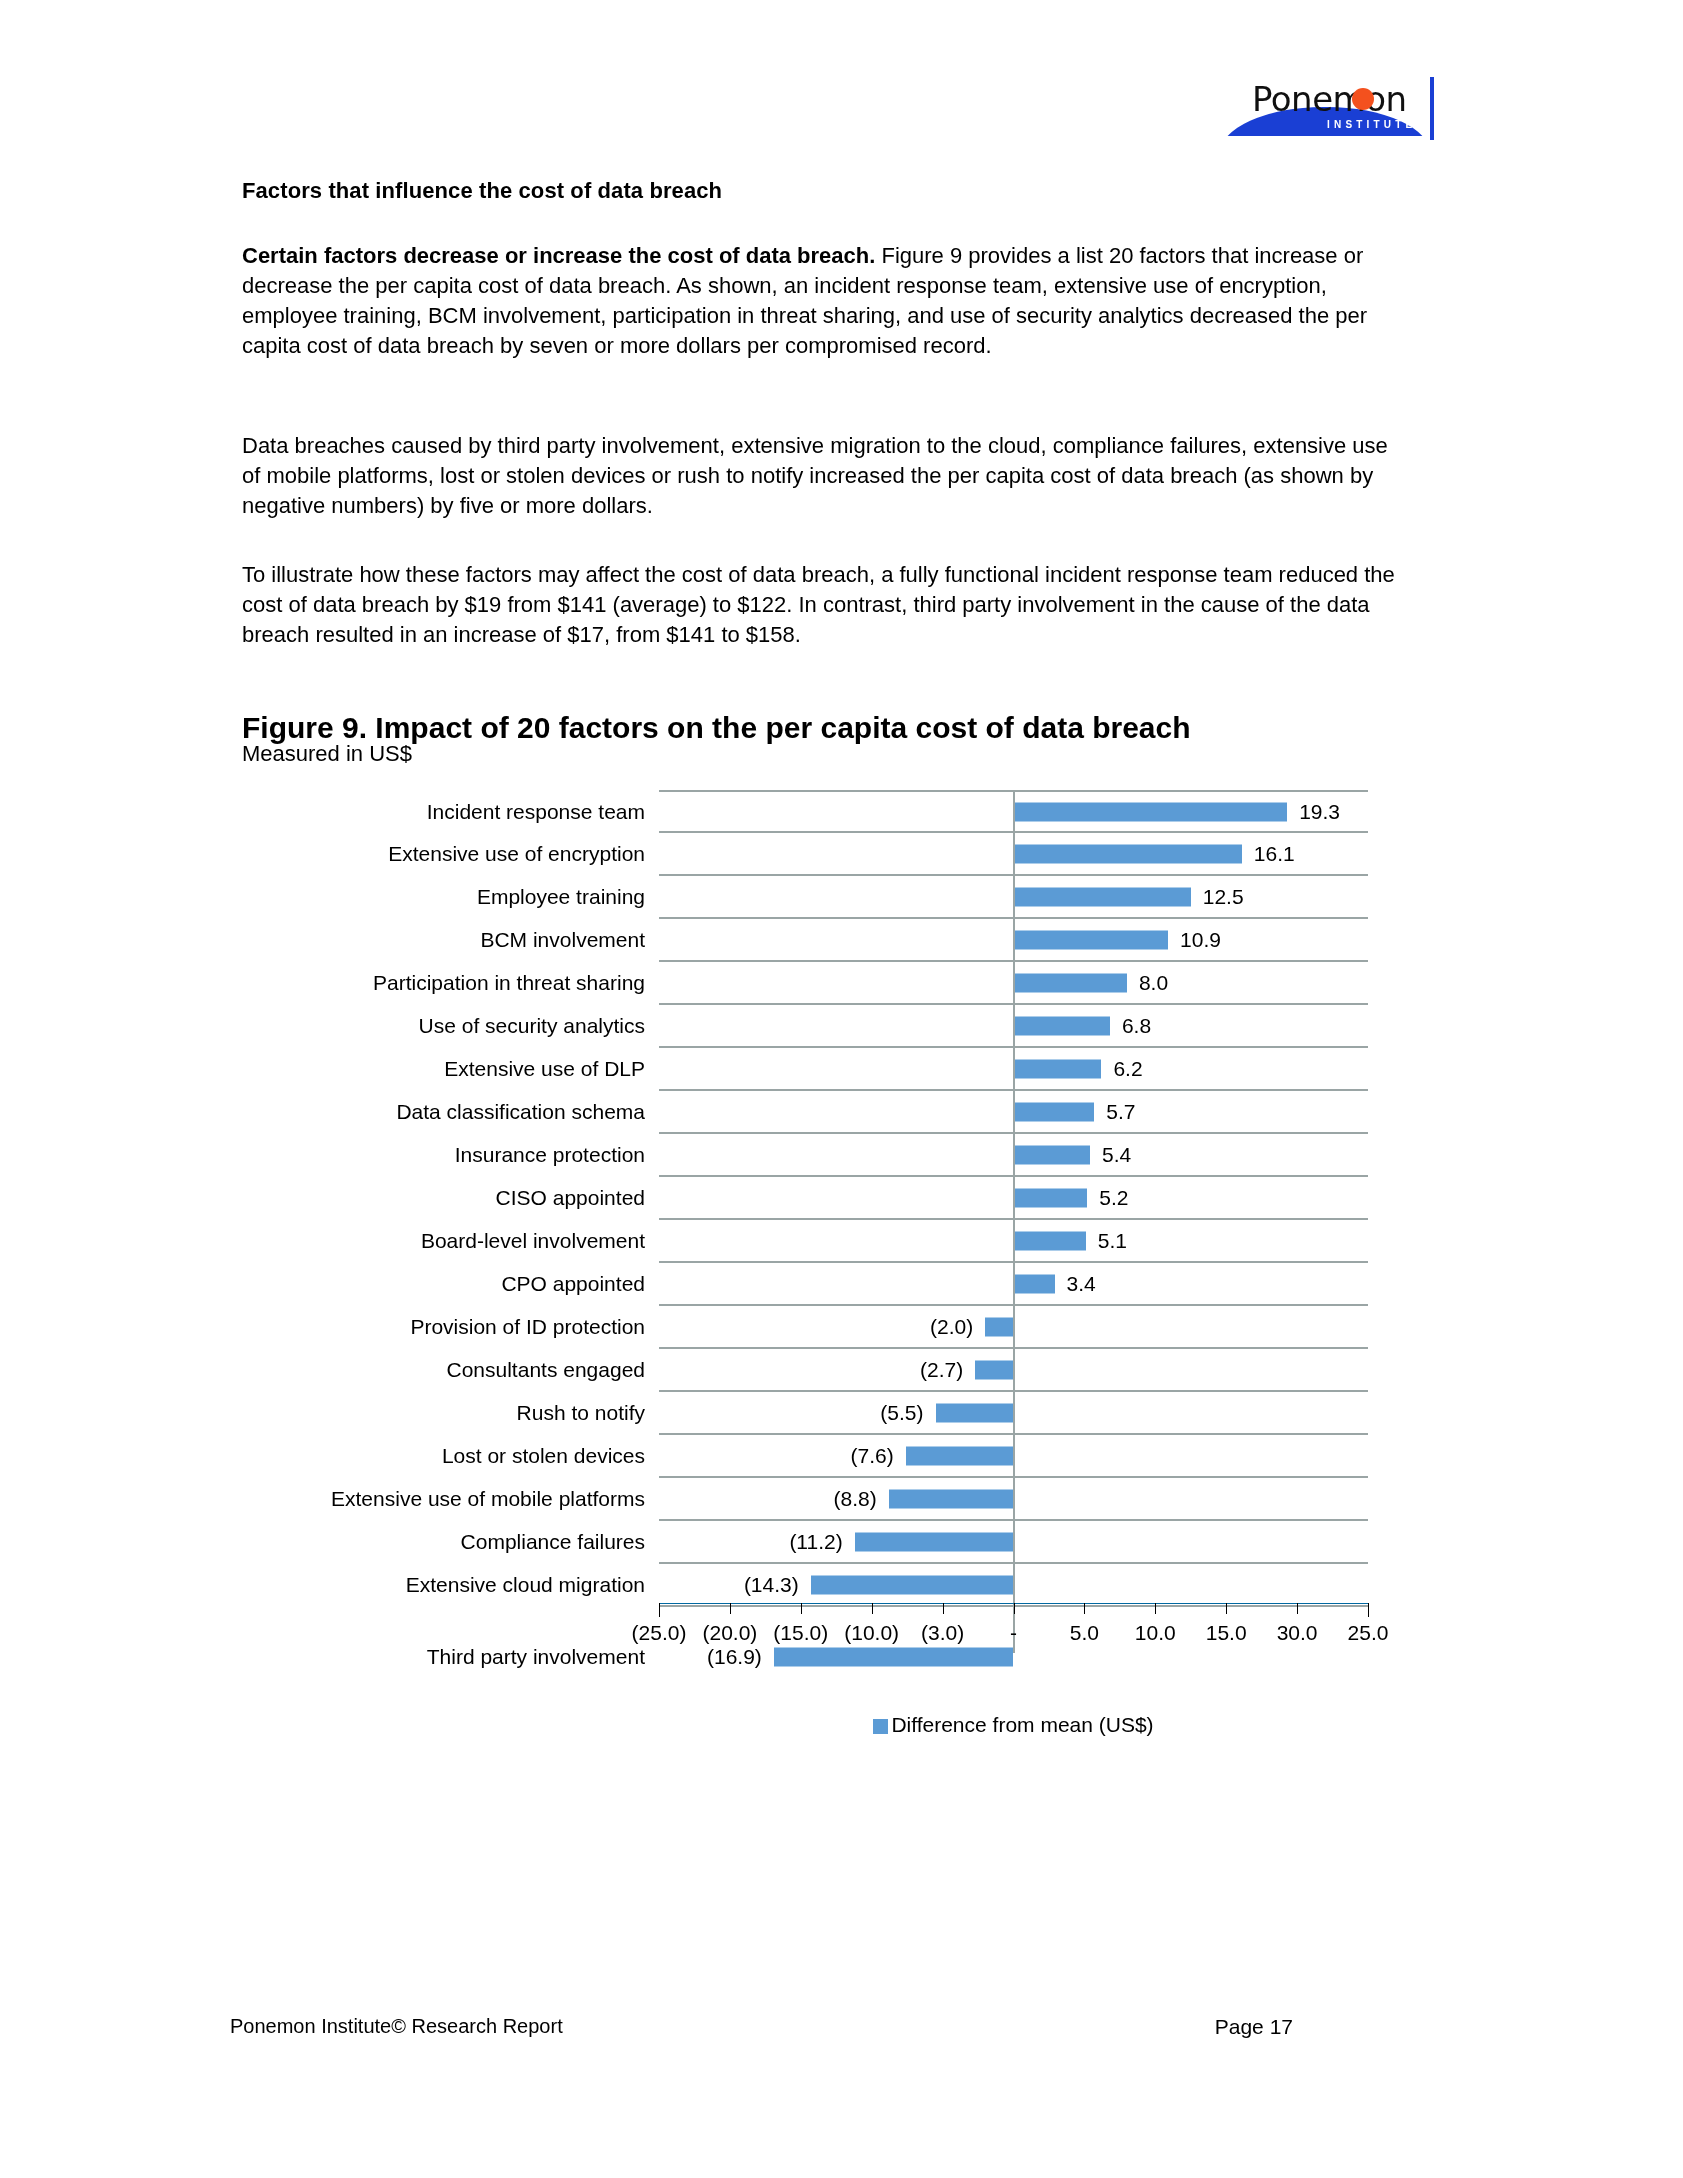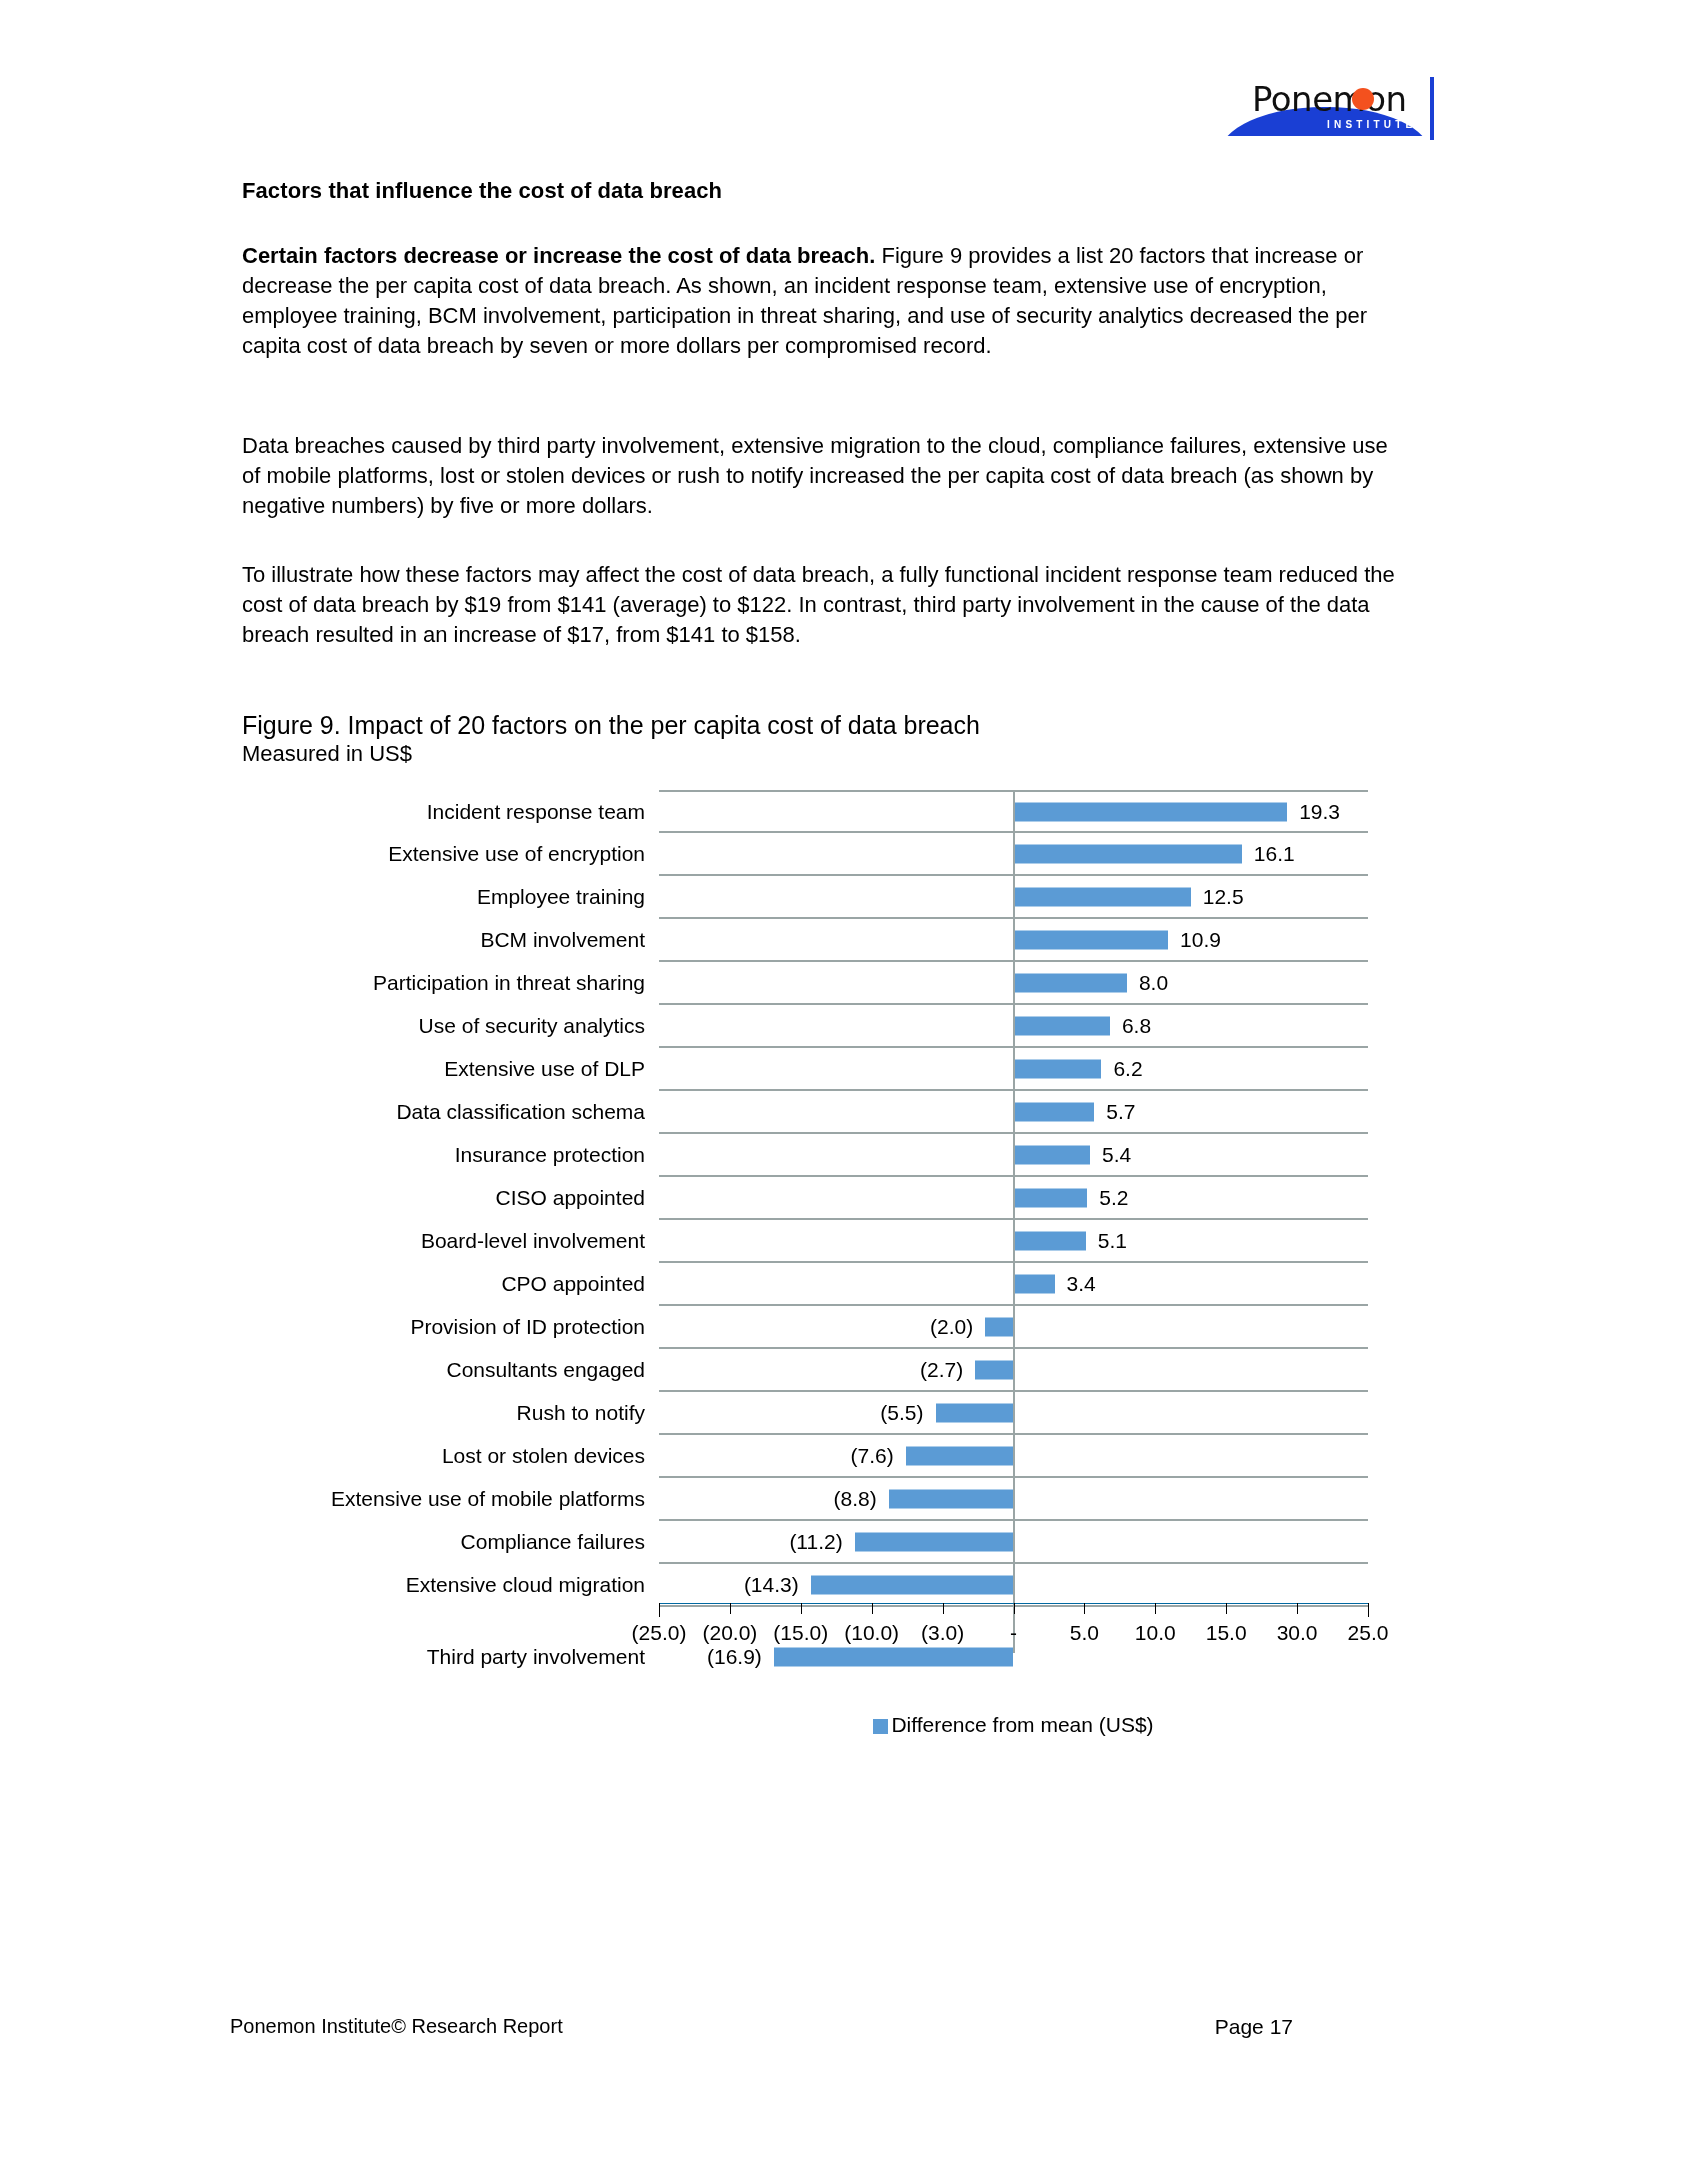--- a/index.html
+++ b/index.html
@@ -100,22 +100,22 @@
   }
   .para b { font-weight: 700; }
   #para1 { top: 241px; }
   #para2 { top: 431px; }
   #para3 { top: 560px; }
 
   .fig-title {
     position: absolute;
     left: 242px;
     top: 711px;
-    font-size: 25px;
-    font-weight: 400;
+    font-size: 30px;
+    font-weight: 700;
   }
   .fig-sub {
     position: absolute;
     left: 242px;
     top: 741px;
     font-size: 22px;
     font-weight: 400;
   }
 
   

